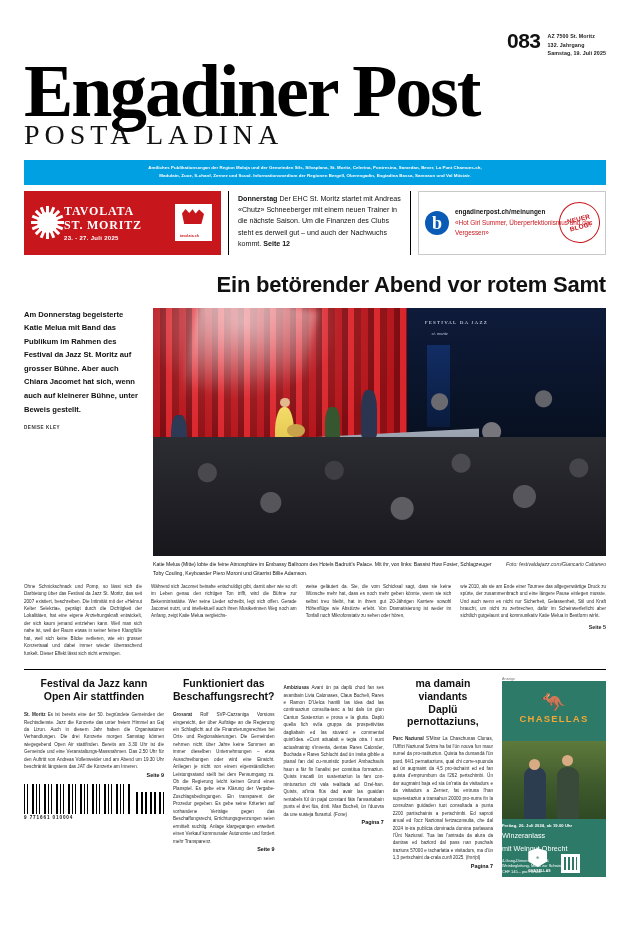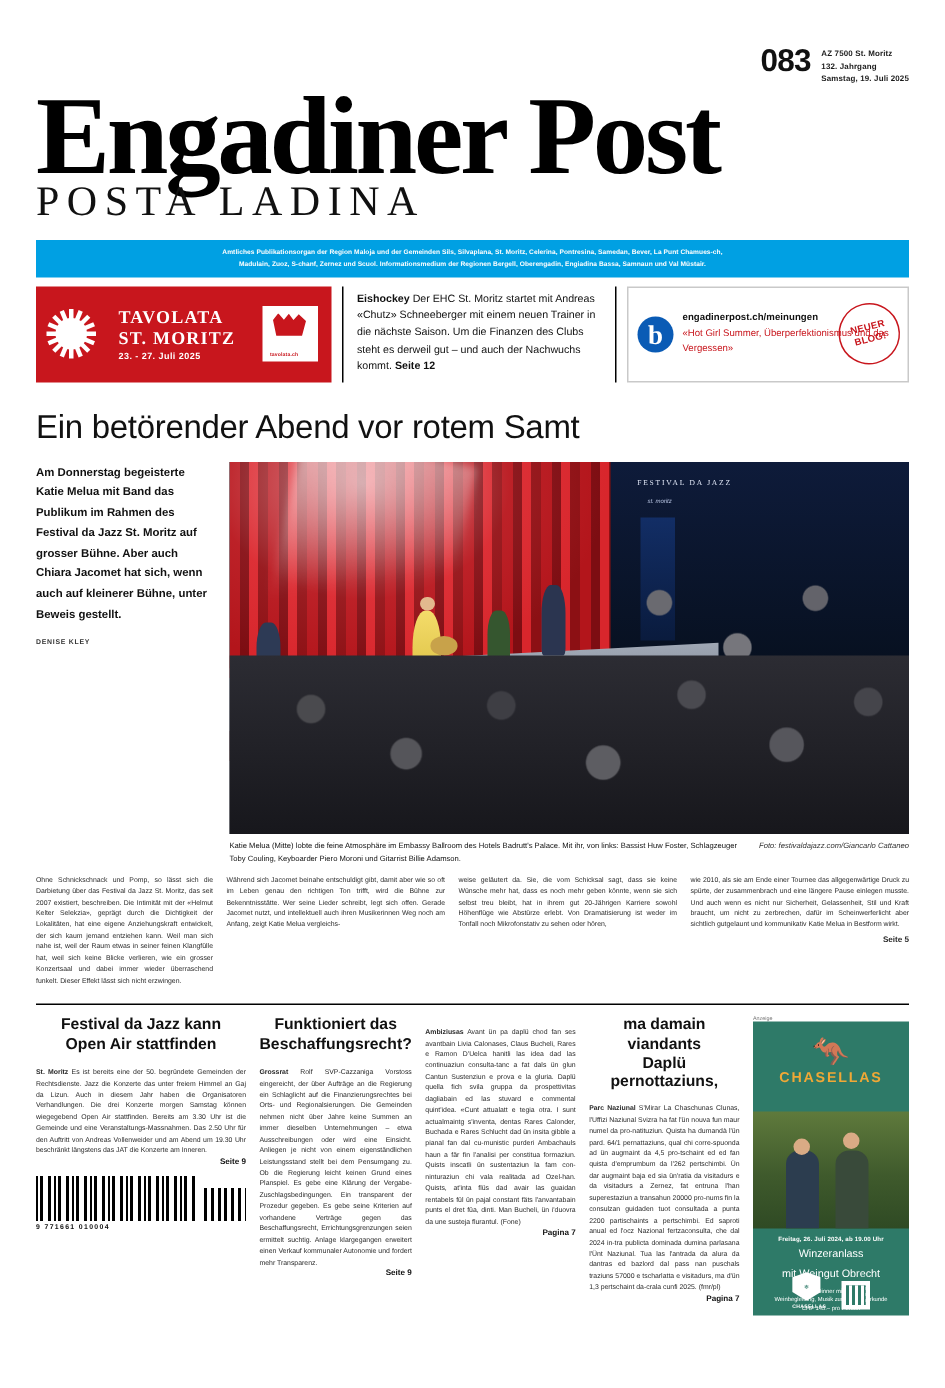--- a/index.html
+++ b/index.html
@@ -37,21 +37,21 @@
 
   
   .promorow { display:flex; gap:7px; margin-top:6px; height:64px; }
   .promo-tavolata {
     flex:0 0 197px; background:#c8161d; color:#fff;
     display:flex; align-items:center; padding:0 7px; position:relative;
   }
   .sunburst { width:33px; height:33px; flex:0 0 33px; position:relative; }
   .sunburst .core { position:absolute; inset:6px; background:#fff; border-radius:50%; }
   .sunburst .ray { position:absolute; left:50%; top:50%; width:3px; height:33px; margin-left:-1.5px; margin-top:-16.5px; background:#fff; }
-  .tav-text { margin-left:15px; }
+  .tav-text { margin-left:0; }
   .tav-t1 { font-family:"Liberation Serif", serif; font-weight:bold; font-size:12px; letter-spacing:.8px; line-height:1.12; }
   .tav-date { font-size:6px; font-weight:bold; margin-top:2.5px; letter-spacing:.3px; }
   .tav-logo { position:absolute; right:9px; top:13px; width:37px; height:37px; background:#fff; }
   .tav-logo .blob { position:absolute; left:7px; top:5px; width:22px; height:15px; background:#c8161d;
      clip-path:polygon(0 30%,16% 0,33% 28%,48% 2%,62% 30%,78% 4%,100% 34%,88% 100%,10% 100%); }
   .tav-logo .cap { position:absolute; left:5px; bottom:3px; font-size:3.4px; color:#c8161d; font-weight:bold; letter-spacing:.1px; }
 
   .promo-teaser {
     flex:1 1 auto; border-left:1px solid #000; border-right:1px solid #000;
     padding:3px 8px 0 9px; font-size:7.1px; line-height:1.58; color:#111;
@@ -71,21 +71,21 @@
   .blog-quote { font-size:6.4px; color:#c8161d; line-height:1.55; margin-top:2.5px; }
   .blog-stamp {
     position:absolute; right:5px; top:10px; width:41px; height:41px; border-radius:50%;
     border:1.5px solid #c8161d; color:#c8161d; font-size:6.4px; font-weight:bold;
     display:flex; flex-direction:column; align-items:center; justify-content:center;
     transform:rotate(-14deg); line-height:1.25; letter-spacing:.2px;
   }
 
   
   .headline {
-    text-align:left; font-family:"Liberation Sans", sans-serif; font-weight:normal;
+    text-align:right; font-family:"Liberation Sans", sans-serif; font-weight:bold;
     font-size:22px; letter-spacing:-.2px; margin-top:17px; margin-bottom:10px;
   }
 
   
   .hero { display:flex; gap:11px; }
   .lede { flex:0 0 118px; }
   .lede p { font-size:7.6px; font-weight:bold; line-height:1.78; color:#111; }
   .lede .byline { font-size:4.6px; letter-spacing:.5px; margin-top:9px; font-weight:bold; color:#333; }
   .photo-wrap { flex:1 1 auto; }
   .photo { width:100%; height:248px; position:relative; overflow:hidden; background:#10131c; }
@@ -165,21 +165,21 @@
   .ad-logo { text-align:center; padding-top:11px; }
   .ad-ibex { font-size:20px; color:#f0a836; line-height:1; }
   .ad-brand { font-family:"Liberation Sans", sans-serif; font-weight:bold; font-size:9.5px; color:#f0a836; letter-spacing:1.2px; margin-top:1px; }
   .ad-photo { position:absolute; left:0; top:60px; width:100%; height:78px;
     background:linear-gradient(180deg,#5f7a3c,#3f5a2c 55%,#2f4a24); overflow:hidden; }
   .ad-photo .p1,.ad-photo .p2 { position:absolute; bottom:0; width:22px; height:52px; border-radius:9px 9px 0 0; }
   .ad-photo .p1 { left:22px; background:#2c3d4f; }
   .ad-photo .p2 { left:55px; background:#394a3a; }
   .ad-photo .h1,.ad-photo .h2 { position:absolute; width:11px; height:11px; border-radius:50%; background:#d9ab85; }
   .ad-photo .h1 { left:27px; top:18px; } .ad-photo .h2 { left:60px; top:14px; }
-  .ad-text { position:absolute; left:0; top:142px; width:100%; text-align:center; }
+  .ad-text { position:absolute; left:0; top:142px; width:100%; }
   .ad-date { font-size:4.1px; font-weight:bold; letter-spacing:.1px; }
   .ad-title { font-size:7.2px; margin-top:3px; line-height:1.35; }
   .ad-details { font-size:3.9px; line-height:1.5; margin-top:4px; }
   .ad-marks { position:absolute; bottom:4px; left:0; width:100%; display:flex; justify-content:center; gap:10px; align-items:flex-end; }
   .ad-mark1 { text-align:center; }
   .ad-shield { width:19px; height:19px; background:#fff; color:#2e7a68; font-size:4px; display:flex; align-items:center; justify-content:center;
      clip-path:polygon(50% 0,100% 18%,100% 70%,50% 100%,0 70%,0 18%); }
   .ad-m1cap { font-size:3.4px; font-weight:bold; margin-top:2px; letter-spacing:.2px; }
   .ad-qr { width:19px; height:19px; background:#fff; position:relative; }
   .ad-qr:before{content:"";position:absolute;inset:3px;background:repeating-linear-gradient(90deg,#2e7a68 0 2px,#fff 2px 4px),repeating-linear-gradient(0deg,#2e7a68 0 2px,transparent 2px 4px);}
@@ -236,21 +236,21 @@
         <div class="tav-t1">ST. MORITZ</div>
         <div class="tav-date">23. - 27. Juli 2025</div>
       </div>
       <div class="tav-logo">
         <div class="blob"></div>
         <div class="cap">tavolata.ch</div>
       </div>
     </div>
 
     <div class="promo-teaser">
-      <b>Eishockey</b>
+      <b>Donnerstag</b>
       <span>Der EHC St. Moritz startet mit Andreas «Chutz» Schneeberger mit einem neuen Trainer in die nächste Saison. Um die Finanzen des Clubs steht es derweil gut – und auch der Nachwuchs kommt.</span>
       <span class="seite">Seite 12</span>
     </div>
 
     <div class="promo-blog">
       <div class="blog-icon">b</div>
       <div class="blog-txt">
         <div class="blog-url">engadinerpost.ch/meinungen</div>
         <div class="blog-quote">«Hot Girl Summer, Überperfektionismus und das Vergessen»</div>
       </div>

